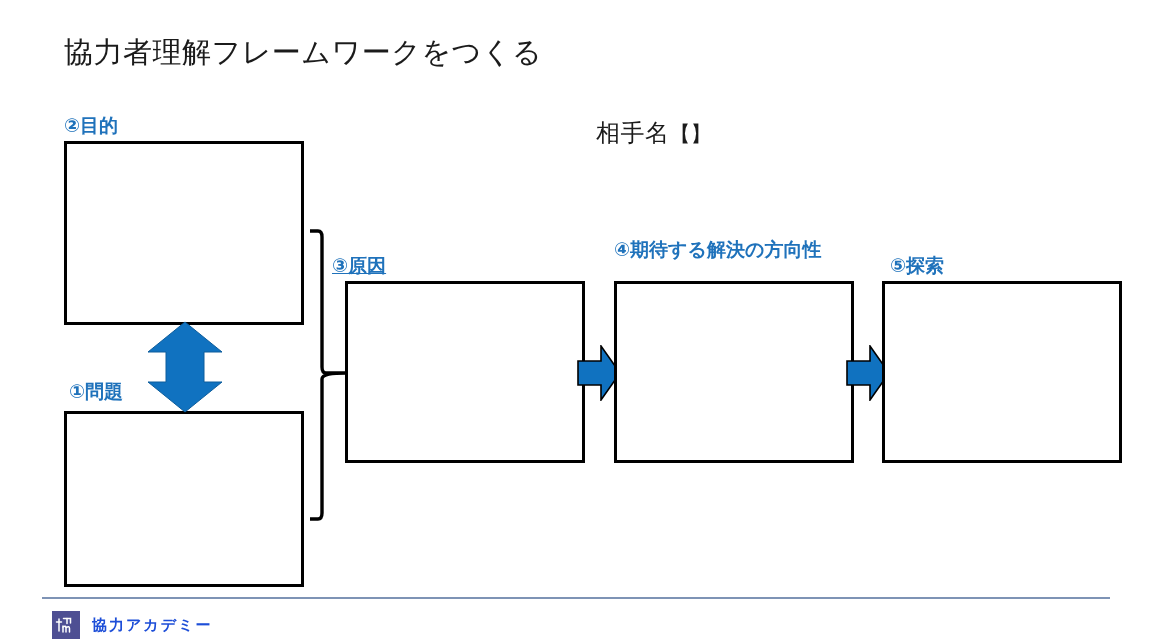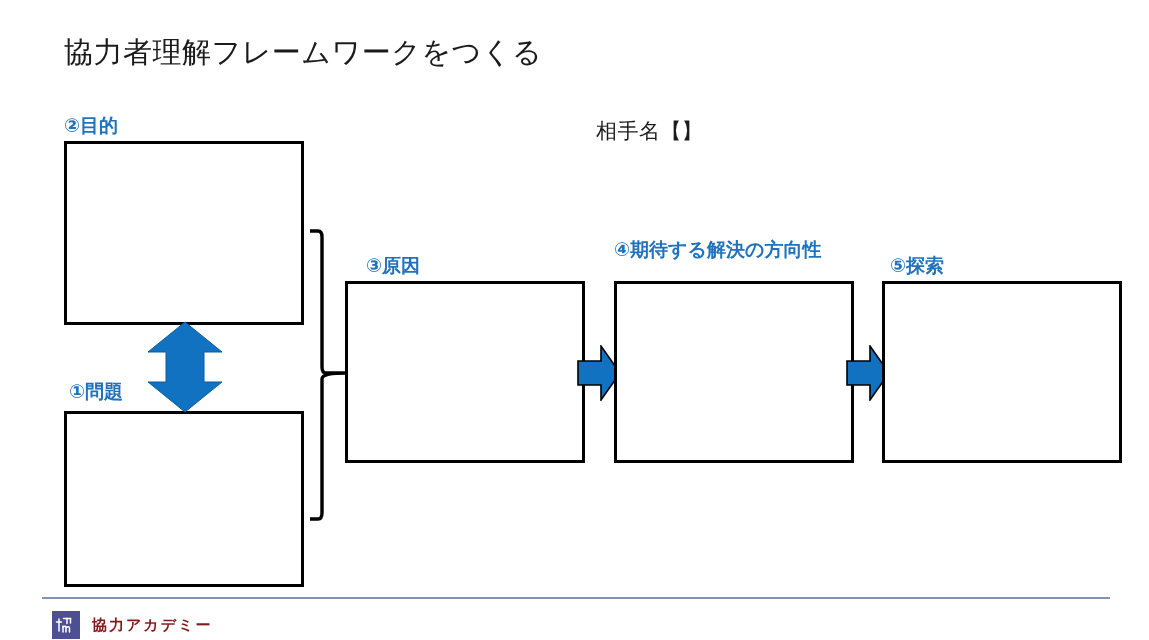--- a/index.html
+++ b/index.html
@@ -40,21 +40,21 @@
   .partner-line {
     position: absolute;
     left: 596px;
     top: 98px;
     height: 40px;
     display: flex;
     align-items: baseline;
     white-space: nowrap;
   }
   .partner-label {
-    font-size: 21px;
+    font-size: 24px;
     color: #1b1b1b;
     letter-spacing: 0.5px;
   }
   .partner-bracket {
     font-size: 21px;
     color: #1b1b1b;
   }
   .partner-value {
     font-size: 28px;
     color: #ff0000;
@@ -81,21 +81,21 @@
   }
 
   
   #box-purpose  { left: 64px;  top: 122px; width: 240px; height: 184px; }
   #label-purpose{ left: 64px;  top: 96px; }
 
   #box-problem  { left: 64px;  top: 392px; width: 240px; height: 176px; }
   #label-problem{ left: 69px;  top: 362px; }
 
   #box-cause    { left: 345px; top: 262px; width: 240px; height: 182px; }
-  #label-cause  { left: 366px; top: 236px; }
+  #label-cause  { left: 332px; top: 236px; text-decoration: underline; }
 
   #box-direction{ left: 614px; top: 262px; width: 240px; height: 182px; }
   #label-direction { left: 614px; top: 220px; }
 
   #box-search   { left: 882px; top: 262px; width: 240px; height: 182px; }
   #label-search { left: 890px; top: 236px; }
 
   
   .v-double-arrow {
     position: absolute;
@@ -149,21 +149,21 @@
     background: #4e4f93;
     display: flex;
     align-items: center;
     justify-content: center;
     flex: 0 0 auto;
   }
   .brand-mark svg { display: block; }
   .brand-name {
     font-size: 15px;
     font-weight: 700;
-    color: #7f1d1d;
+    color: #1d4ed8;
     letter-spacing: 2px;
     white-space: nowrap;
   }
 </style>
 </head>
 <body>
 
 <div id="slide">
 
   <div class="slide-title">協力者理解フレームワークをつくる</div>

